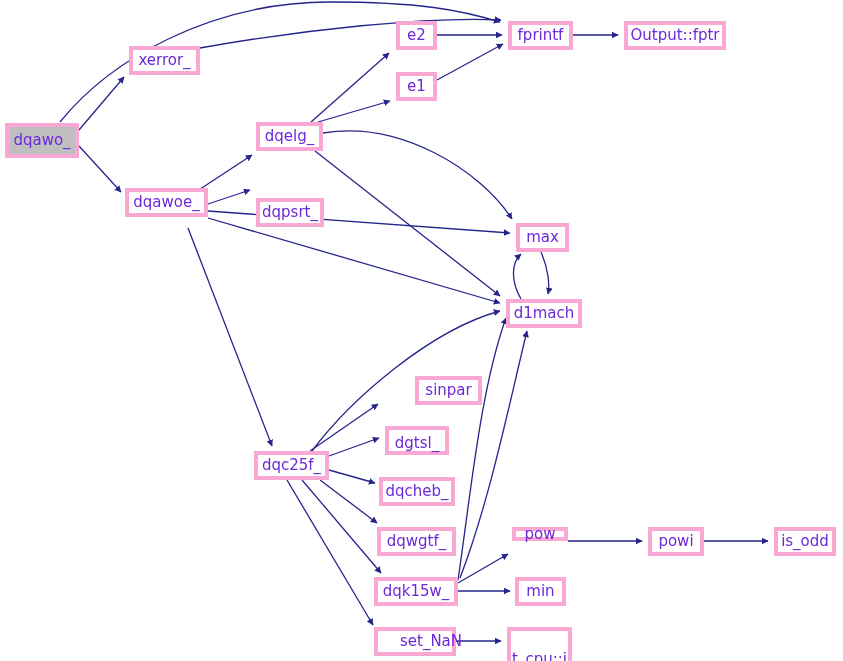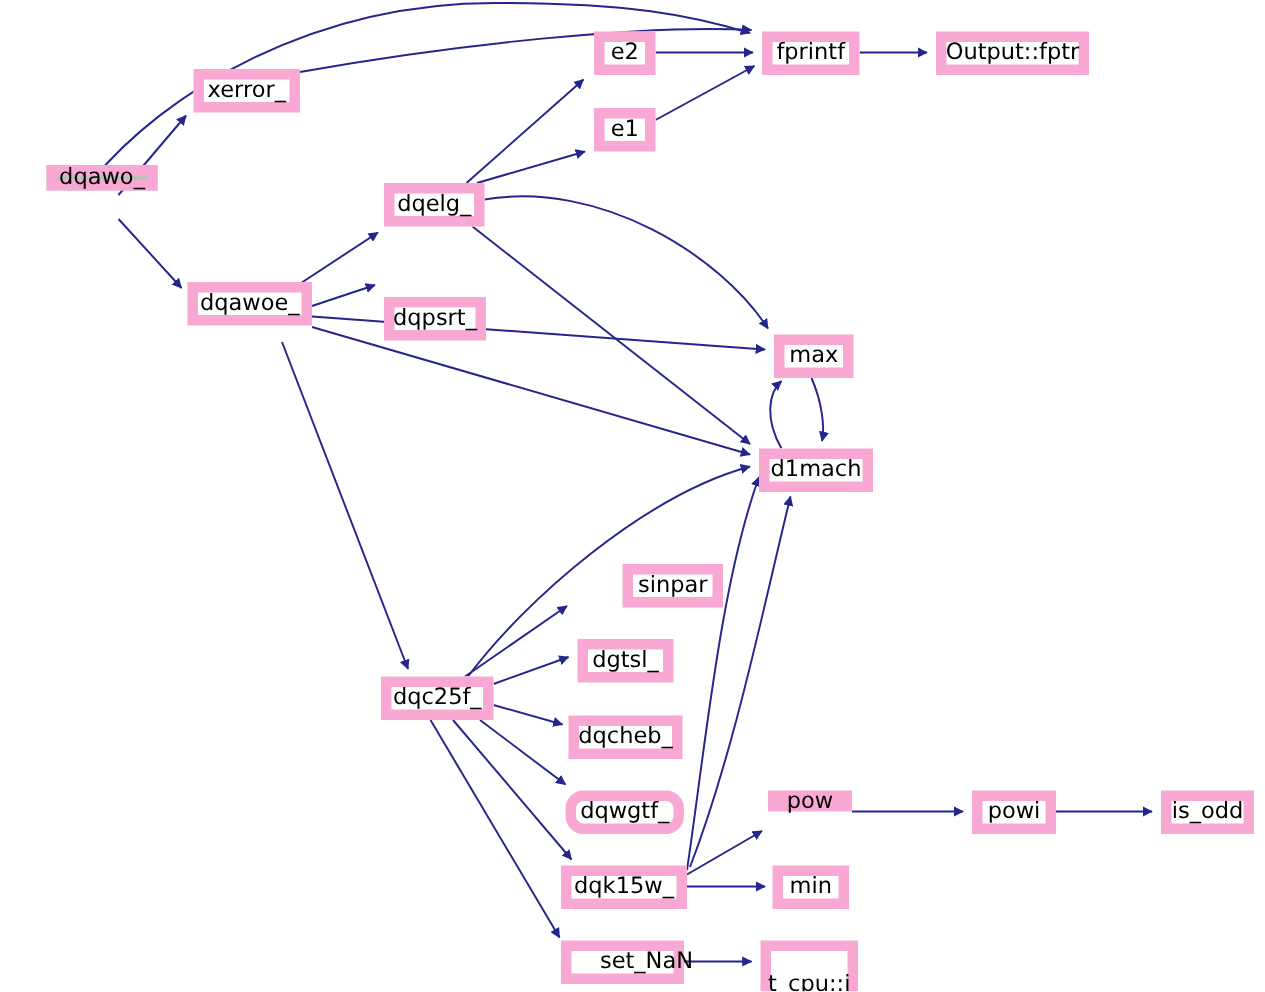--- a/index.html
+++ b/index.html
@@ -20,23 +20,23 @@
     position: absolute;
     left: 0;
     top: 0;
     width: 843px;
     height: 661px;
     pointer-events: none;
   }
   .node {
     position: absolute;
     box-sizing: border-box;
-    border: 7px solid #f9a8d4;
+    border: 4px solid #f9a8d4;
     background: #ffffff;
-    color: #000000;
+    color: #6d28d9;
     display: flex;
     align-items: center;
     justify-content: center;
     font-size: 15px;
     line-height: 1;
     white-space: nowrap;
     letter-spacing: 0px;
   }
   .node.highlight {
     background: #bfbfbf;
@@ -88,21 +88,21 @@
         <path d="M 458,591 L 510,591" fill="none" stroke="#25258c" stroke-width="1.3" marker-end="url(#arrow)"></path>
         <path d="M 458,580 C 470,500 480,390 506,318" fill="none" stroke="#25258c" stroke-width="1.3" marker-end="url(#arrow)"></path>
         <path d="M 460,578 C 490,500 510,400 527,331" fill="none" stroke="#25258c" stroke-width="1.3" marker-end="url(#arrow)"></path>
         <path d="M 568,541 L 642,541" fill="none" stroke="#25258c" stroke-width="1.3" marker-end="url(#arrow)"></path>
         <path d="M 704,541 L 768,541" fill="none" stroke="#25258c" stroke-width="1.3" marker-end="url(#arrow)"></path>
         <path d="M 456,641 L 501,641" fill="none" stroke="#25258c" stroke-width="1.3" marker-end="url(#arrow)"></path>
       </g>
   </svg>
 
   <div id="nodes-group">
-      <div class="node highlight" style="left: 5px; top: 110px; width: 74px; height: 17px; margin-left: 26px;">
+      <div class="node highlight" style="left: 5px; top: 123px; width: 74px; height: 35px;">
         <span class="node-label">dqawo_</span>
       </div>
       <div class="node" style="left: 129px; top: 46px; width: 71px; height: 29px;">
         <span class="node-label">xerror_</span>
       </div>
       <div class="node" style="left: 125px; top: 188px; width: 83px; height: 29px;">
         <span class="node-label">dqawoe_</span>
       </div>
       <div class="node" style="left: 256px; top: 122px; width: 67px; height: 29px;">
         <span class="node-label">dqelg_</span>
@@ -133,21 +133,21 @@
       </div>
       <div class="node" style="left: 384px; top: 376px; width: 67px; height: 29px; margin-left: 31px;">
         <span class="node-label">sinpar</span>
       </div>
       <div class="node" style="left: 385px; top: 426px; width: 64px; height: 29px; align-items: flex-end;">
         <span class="node-label">dgtsl_</span>
       </div>
       <div class="node" style="left: 379px; top: 477px; width: 76px; height: 29px;">
         <span class="node-label">dqcheb_</span>
       </div>
-      <div class="node" style="left: 377px; top: 527px; width: 79px; height: 29px; border-radius: 12px;">
+      <div class="node" style="left: 377px; top: 527px; width: 79px; height: 29px;">
         <span class="node-label">dqwgtf_</span>
       </div>
       <div class="node" style="left: 374px; top: 577px; width: 84px; height: 29px;">
         <span class="node-label">dqk15w_</span>
       </div>
       <div class="node" style="left: 374px; top: 627px; width: 82px; height: 29px; padding-left: 32px;">
         <span class="node-label">set_NaN</span>
       </div>
       <div class="node" style="left: 512px; top: 527px; width: 56px; height: 14px;">
         <span class="node-label">pow</span>

